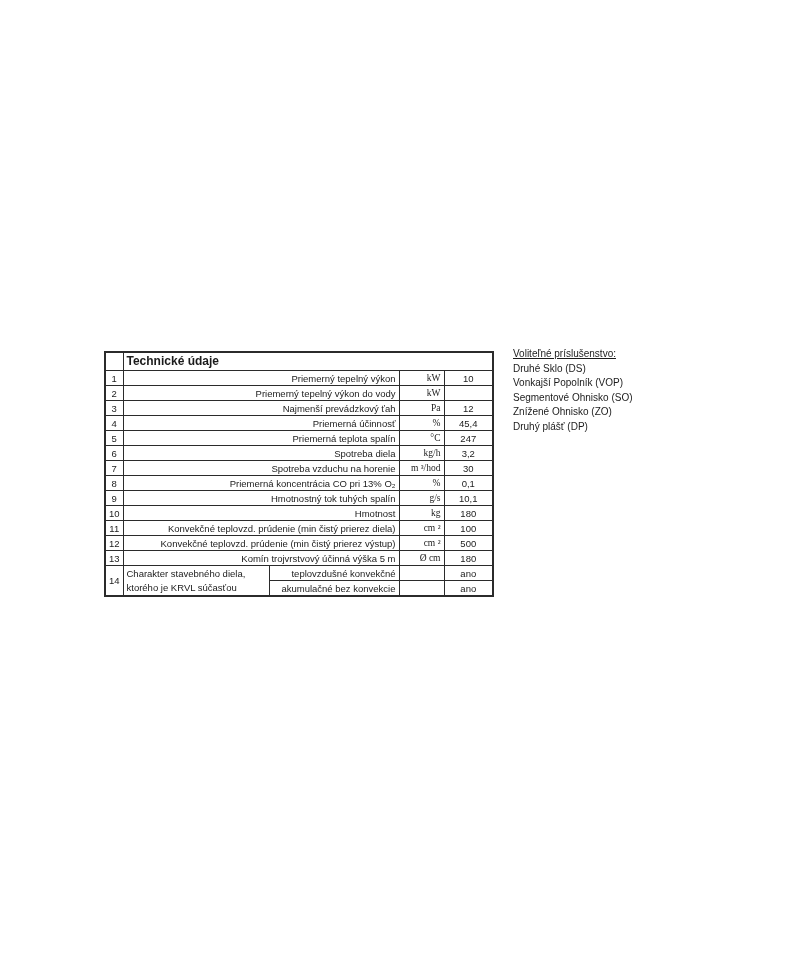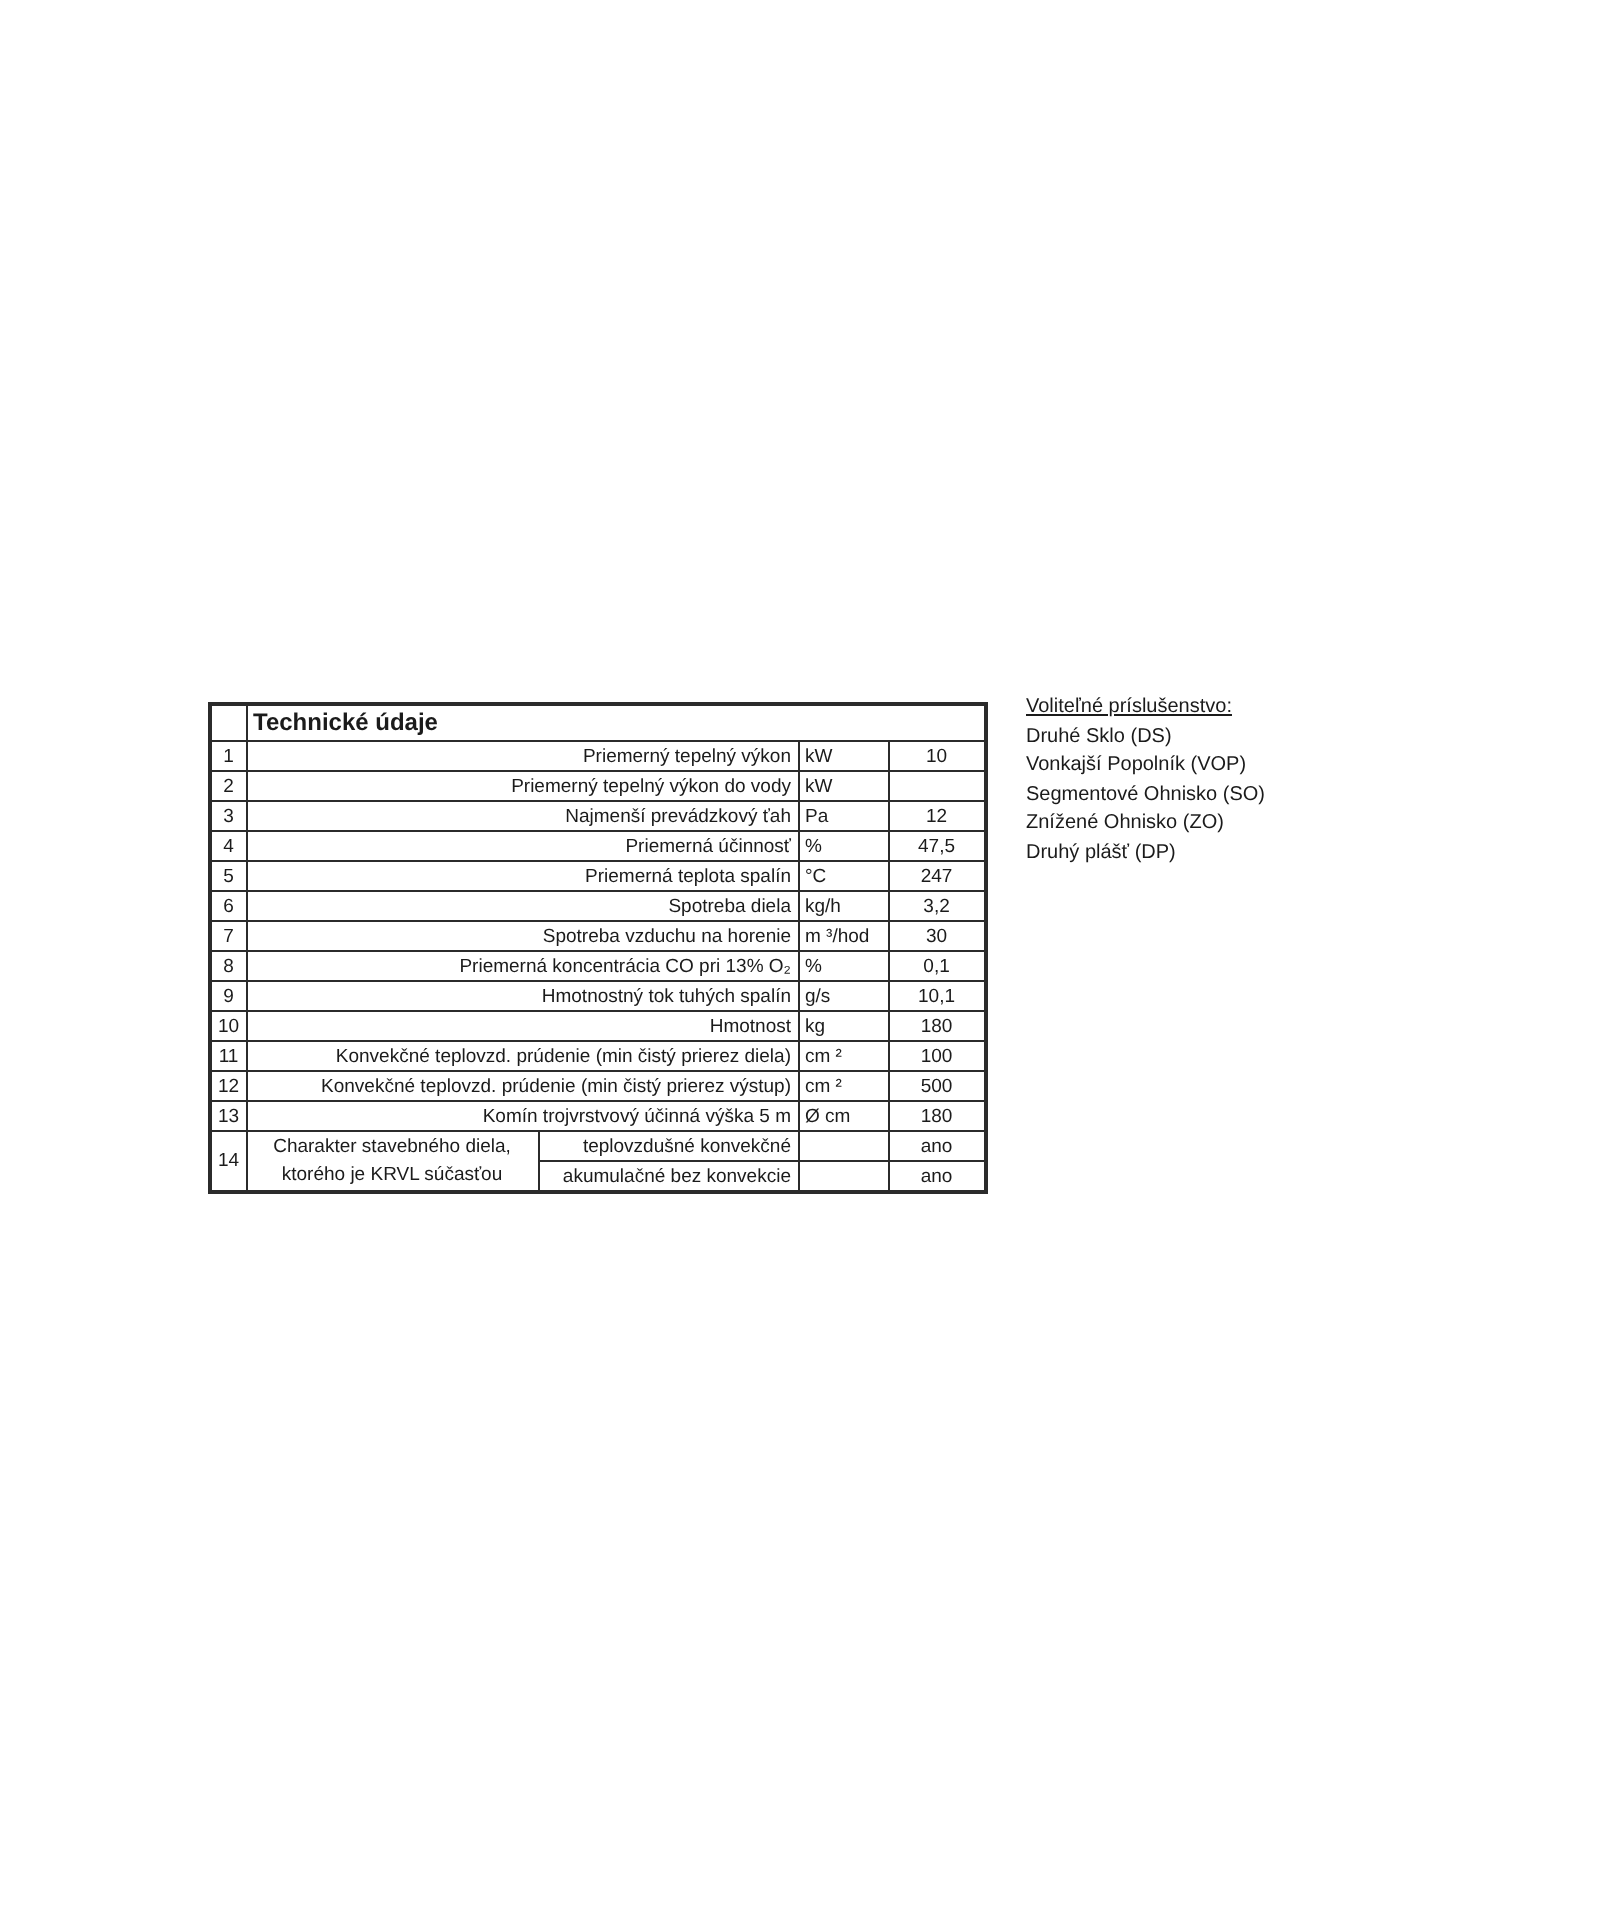--- a/index.html
+++ b/index.html
@@ -17,23 +17,23 @@
   }
   .spec td{
     border:1px solid #2b2b2b;
     height:14px;line-height:13px;
     padding:0 3px;overflow:hidden;white-space:nowrap;
   }
   .spec tr.hdr td{height:17px;}
   .title-cell{font-weight:bold;font-size:12px;padding-left:4px;}
   .num{text-align:center;padding:0;}
   .lbl{text-align:right;}
-  .unit{text-align:left;padding:0 1px;}
+  .unit{text-align:right;padding:0 1px;font-family:Liberation Serif, serif;}
   .val{text-align:center;padding:0 1px;}
-  .lblA{text-align:center;white-space:normal;margin-left:48px;}
+  .lblA{white-space:normal;margin-left:48px;}
   .lblA div{line-height:14px;}
   .acc{
     position:absolute;left:513px;top:347px;
     font-size:10px;color:#1b1b1b;
   }
   .acc div{line-height:14.6px;white-space:nowrap;}
   .acc .acc-title{text-decoration:underline;}
 </style>
 </head>
 <body>
@@ -67,21 +67,21 @@
     <tr>
       <td class="num">3</td>
       <td class="lbl" colspan="2">Najmenší prevádzkový ťah</td>
       <td class="unit">Pa</td>
       <td class="val">12</td>
     </tr>
     <tr>
       <td class="num">4</td>
       <td class="lbl" colspan="2">Priemerná účinnosť</td>
       <td class="unit">%</td>
-      <td class="val">47,5</td>
+      <td class="val">45,4</td>
     </tr>
     <tr>
       <td class="num">5</td>
       <td class="lbl" colspan="2">Priemerná teplota spalín</td>
       <td class="unit">°C</td>
       <td class="val">247</td>
     </tr>
     <tr>
       <td class="num">6</td>
       <td class="lbl" colspan="2">Spotreba diela</td>

